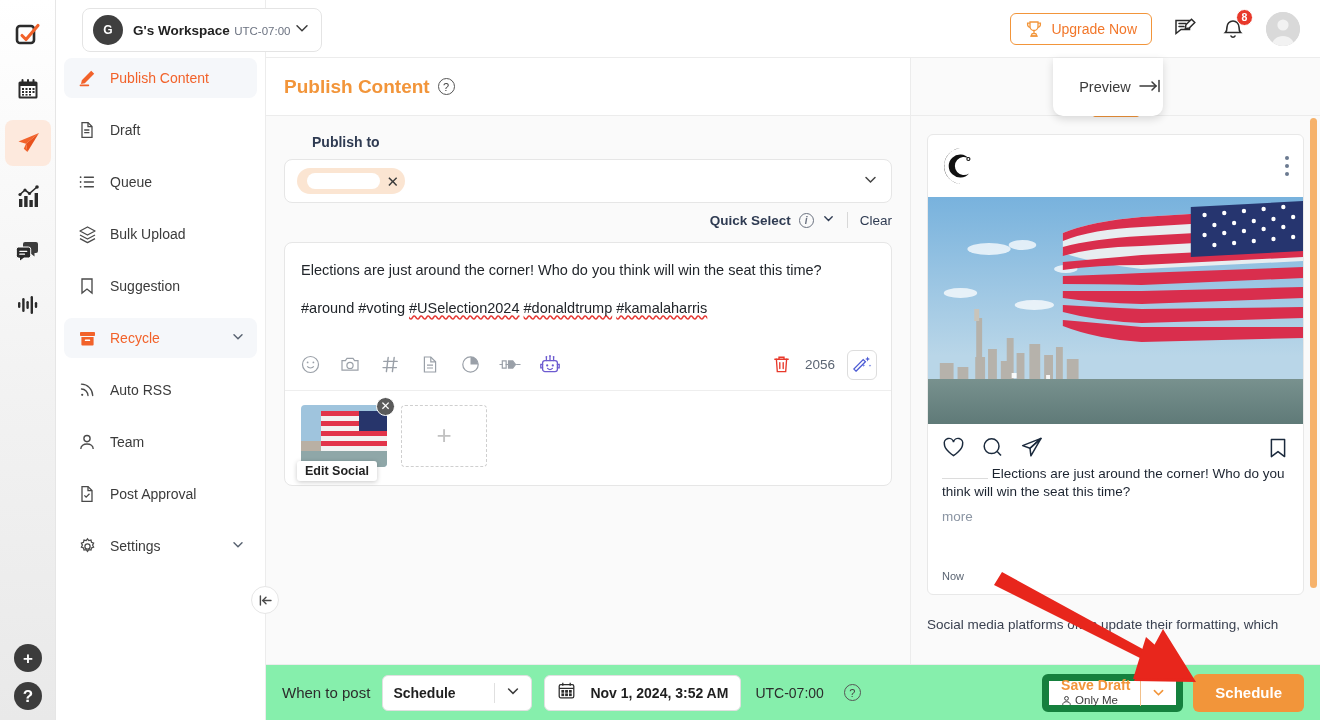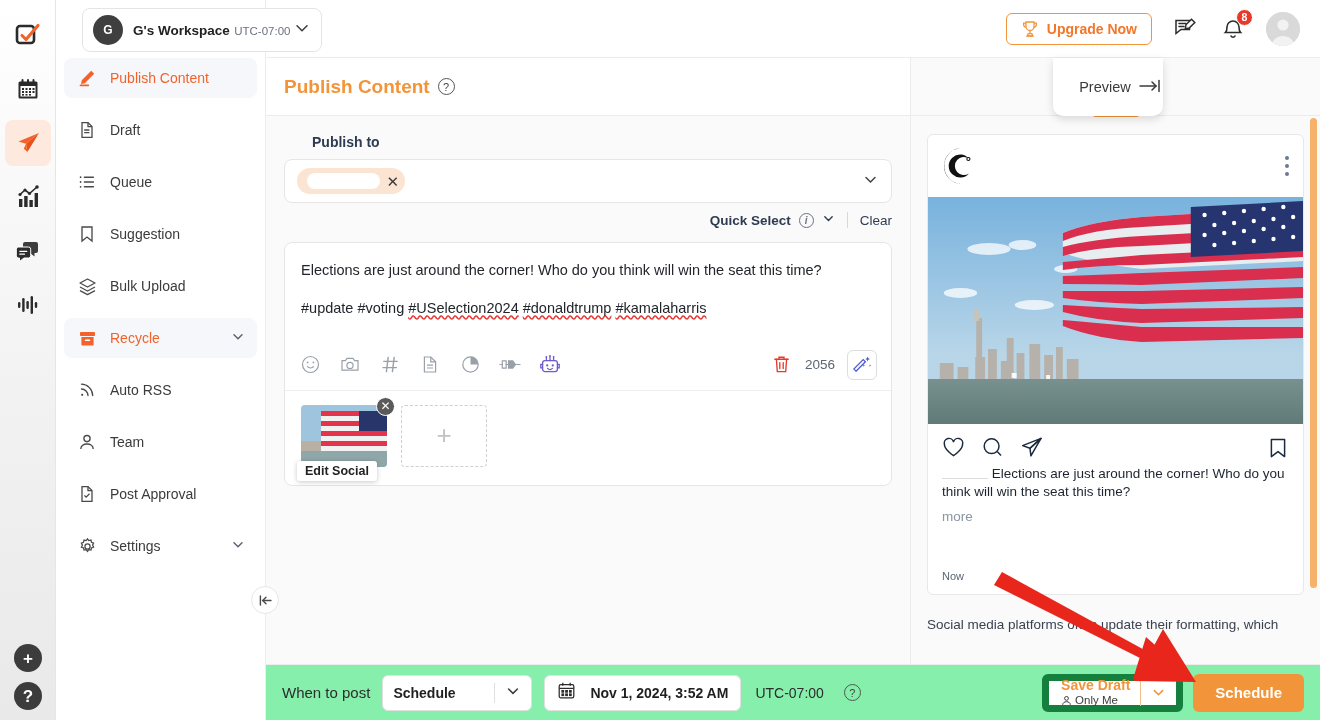--- a/index.html
+++ b/index.html
@@ -74,21 +74,21 @@
   }
 
   
   .main { flex: 1; display: flex; flex-direction: column; min-width: 0; position: relative; }
   .topbar {
     height: 58px; flex: 0 0 58px; background: #fff; border-bottom: 1px solid #ececec;
     display: flex; align-items: center; justify-content: flex-end; padding-right: 20px; gap: 18px;
   }
   .upgrade-btn {
     border: 1px solid #f2953a; color: #f2772a; background: #fff;
-    border-radius: 6px; height: 32px; padding: 0 14px; font-size: 14px; font-weight: bold;
+    border-radius: 6px; height: 32px; padding: 0 14px; font-size: 14px; font-weight: normal;
     display: flex; align-items: center; gap: 8px; cursor: pointer;
   }
   .icon-btn { position: relative; width: 30px; height: 30px; display: flex;
               align-items: center; justify-content: center; cursor: pointer; }
   .badge {
     position: absolute; top: -5px; right: -5px; min-width: 17px; height: 17px;
     background: #e8392b; color: #fff; border-radius: 50%;
     font-size: 10.5px; font-weight: bold; display: flex; align-items: center;
     justify-content: center; border: 1.5px solid #fff;
   }
@@ -371,36 +371,36 @@
               <circle cx="2.6" cy="4.2" r=".9" fill="#4a4a4a" stroke="none"></circle>
               <circle cx="2.6" cy="9" r=".9" fill="#4a4a4a" stroke="none"></circle>
               <circle cx="2.6" cy="13.8" r=".9" fill="#4a4a4a" stroke="none"></circle>
             </svg>
         </span>
         <span>Queue</span>
       </div>
 
       <div class="nav-item">
         <span class="nav-ico">
-          <svg width="18" height="18" viewBox="0 0 18 18" fill="none" stroke="#4a4a4a" stroke-width="1.35">
-              <path d="M4 2h10v14l-5-4-5 4V2z"></path>
-            </svg>
-        </span>
-        <span>Suggestion</span>
-      </div>
-
-      <div class="nav-item">
-        <span class="nav-ico">
           <svg width="19" height="19" viewBox="0 0 19 19" fill="none" stroke="#4a4a4a" stroke-width="1.3" stroke-linejoin="round">
               <path d="M9.5 2L17 6l-7.5 4L2 6l7.5-4z"></path>
               <path d="M2 10l7.5 4 7.5-4"></path>
               <path d="M2 13.6l7.5 4 7.5-4"></path>
             </svg>
         </span>
         <span>Bulk Upload</span>
+      </div>
+
+      <div class="nav-item">
+        <span class="nav-ico">
+          <svg width="18" height="18" viewBox="0 0 18 18" fill="none" stroke="#4a4a4a" stroke-width="1.35">
+              <path d="M4 2h10v14l-5-4-5 4V2z"></path>
+            </svg>
+        </span>
+        <span>Suggestion</span>
       </div>
 
       <div class="nav-item active">
         <span class="nav-ico">
           <svg width="19" height="19" viewBox="0 0 19 19">
               <rect x="2" y="3" width="15" height="4" rx=".8" fill="#f2622a"></rect>
               <path d="M3.4 8h12.2v7.4a1 1 0 01-1 1H4.4a1 1 0 01-1-1V8z" fill="#f2622a"></path>
               <rect x="6.8" y="10.6" width="5.4" height="1.5" rx=".7" fill="#fff"></rect>
             </svg>
         </span>
@@ -541,21 +541,21 @@
                 </svg>
             </span>
             <span class="divider-v"></span>
             <span class="clear-link">Clear</span>
           </div>
 
           <div class="editor-card">
             <div class="editor-text">
               <p>Elections are just around the corner! Who do you think will win the seat this time?</p>
               <p>
-                <span>#update</span>
+                <span>#around</span>
                 <span>#voting</span>
                 <span class="sp">#USelection2024</span>
                 <span class="sp">#donaldtrump</span>
                 <span class="sp">#kamalaharris</span>
               </p>
             </div>
 
             <div class="tools">
               <span class="tool">
                 <svg width="19" height="19" viewBox="0 0 19 19" fill="none" stroke="#9aa0a8" stroke-width="1.2">

